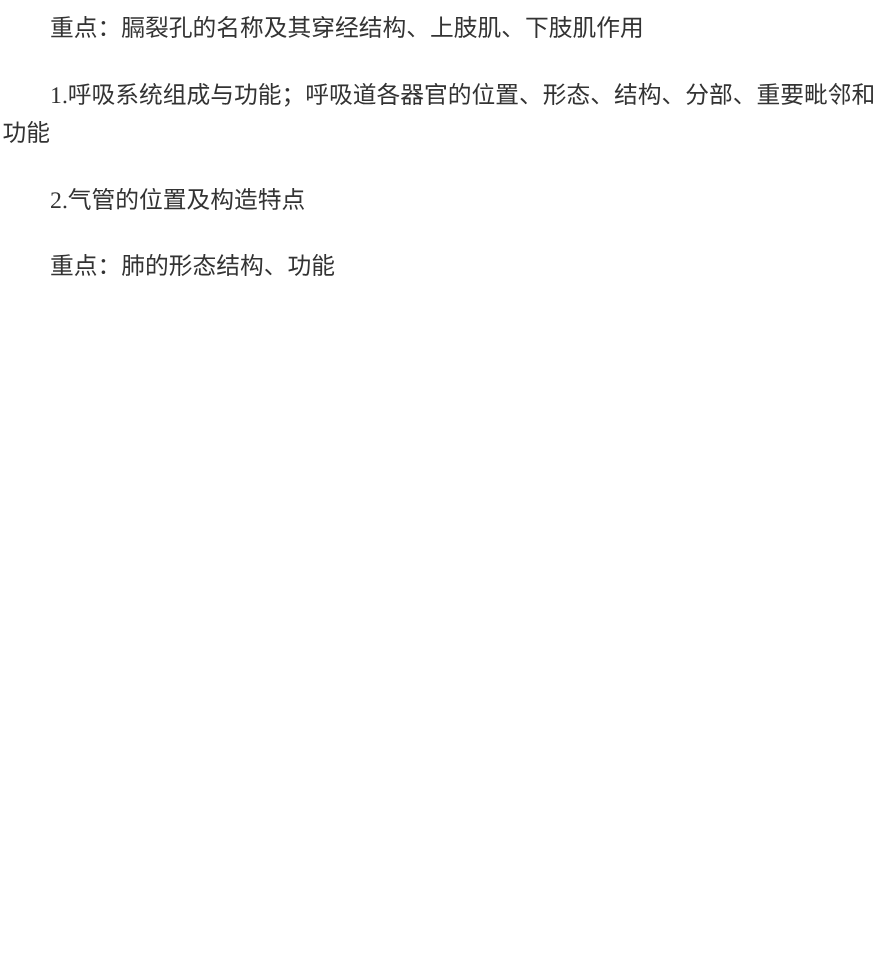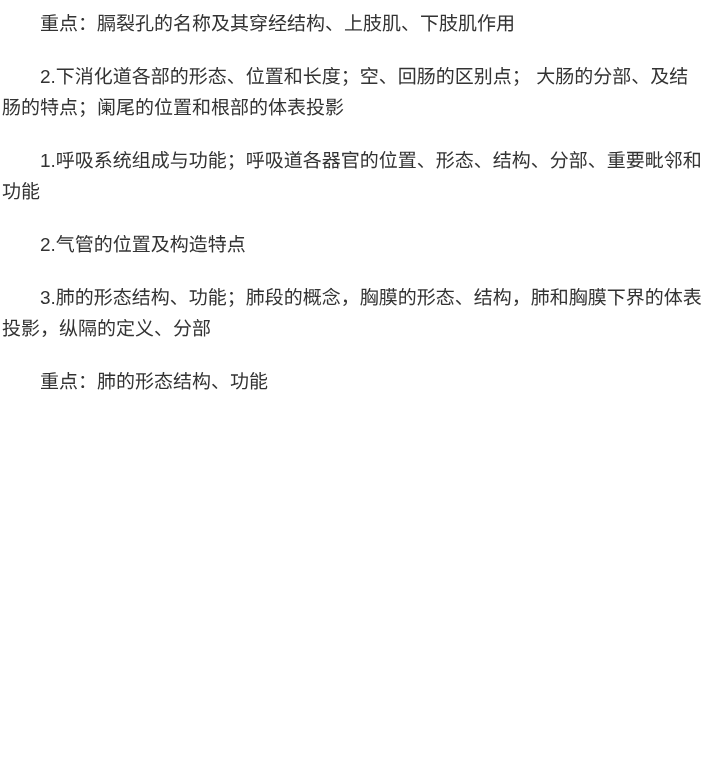--- a/index.html
+++ b/index.html
@@ -8,38 +8,36 @@
     background: #ffffff;
   }
   .page {
     position: relative;
     width: 706px;
     height: 776px;
     box-sizing: border-box;
     padding: 8px 4px 0 2px;
     overflow: hidden;
     background: #ffffff;
-    font-family: Liberation Sans, sans-serif;
+    font-family: Liberation Serif, serif;
     font-size: 19px;
     line-height: 31px;
     color: #333333;
     text-align: left;
   }
   .page p {
     margin: 0 0 22px 0;
     text-indent: 2em;
     word-break: break-word;
   }
   .page p.heading {
     font-weight: bold;
   }
 </style>
 </head>
 <body>
 
 <div class="page" id="document-page" style="background: rgb(255, 255, 255); color: rgb(51, 51, 51);">
     <p class="para">重点：膈裂孔的名称及其穿经结构、上肢肌、下肢肌作用</p>
-    <p class="para">2.下消化道各部的形态、位置和长度；空、回肠的区别点； 大肠的分部、及结肠的特点；阑尾的位置和根部的体表投影</p>
     <p class="para">1.呼吸系统组成与功能；呼吸道各器官的位置、形态、结构、分部、重要毗邻和功能</p>
     <p class="para">2.气管的位置及构造特点</p>
-    <p class="para">3.肺的形态结构、功能；肺段的概念，胸膜的形态、结构，肺和胸膜下界的体表投影，纵隔的定义、分部</p>
     <p class="para">重点：肺的形态结构、功能</p>
   </div>
 
 </body></html>

